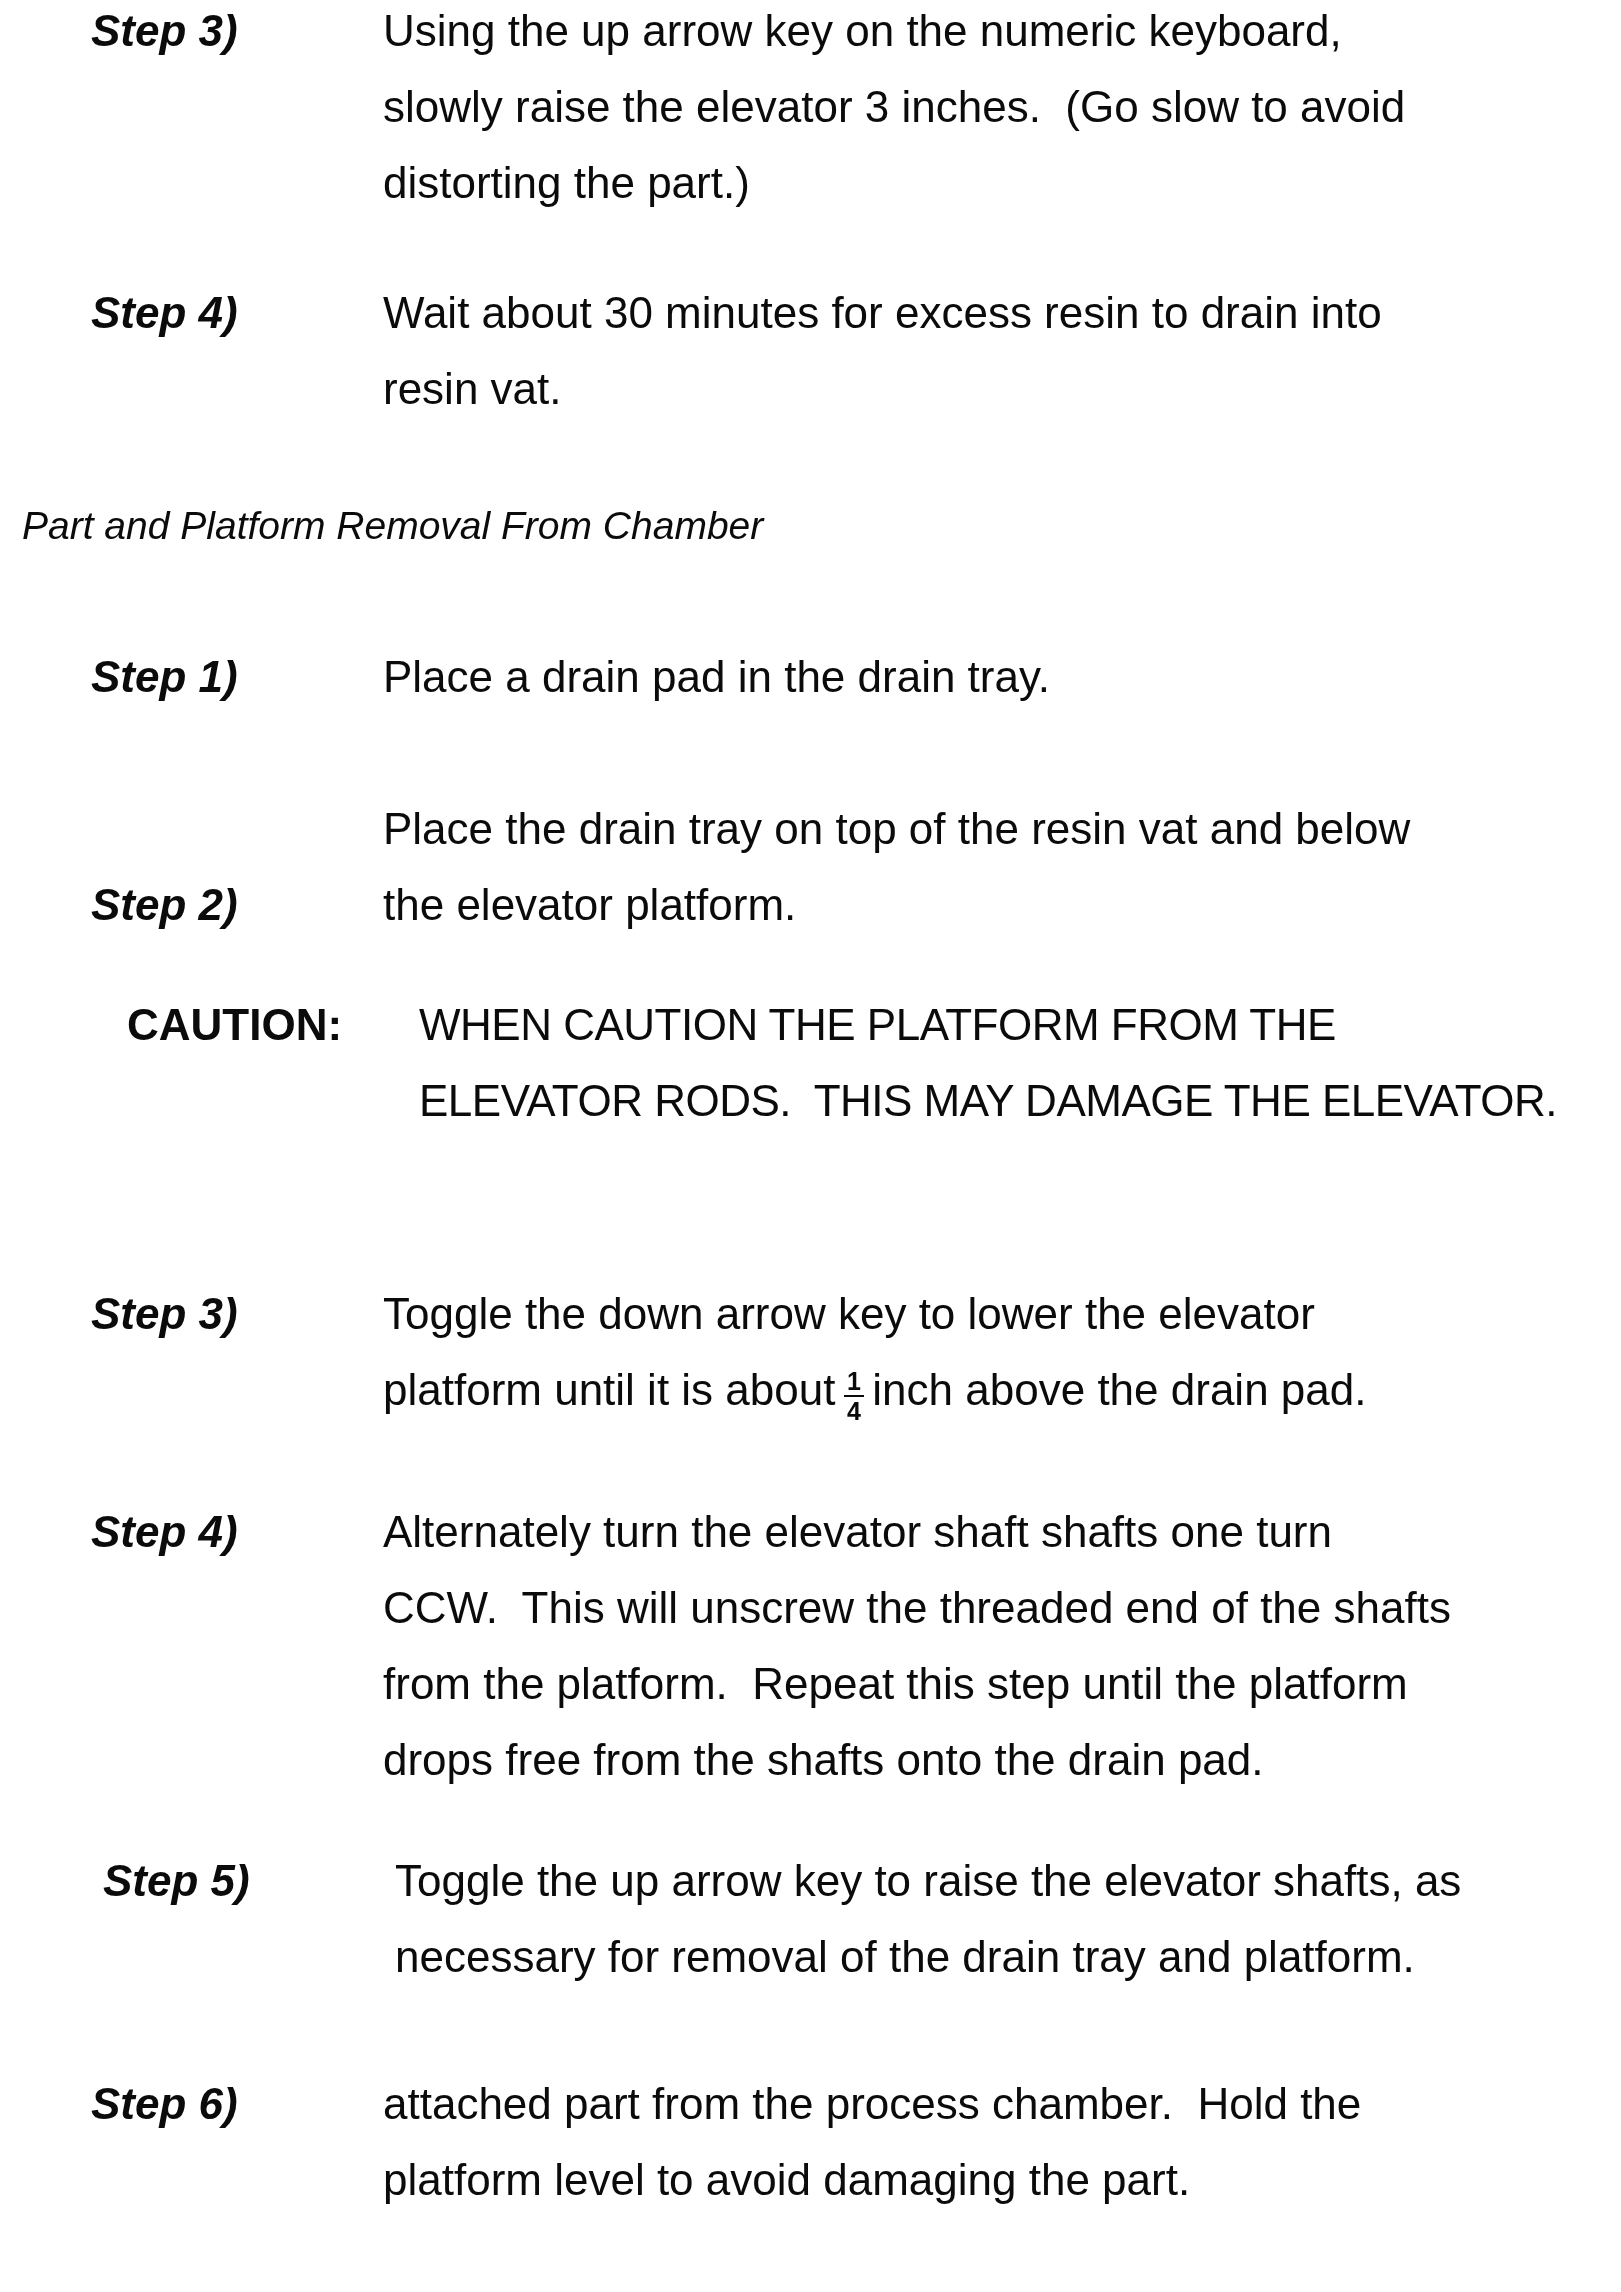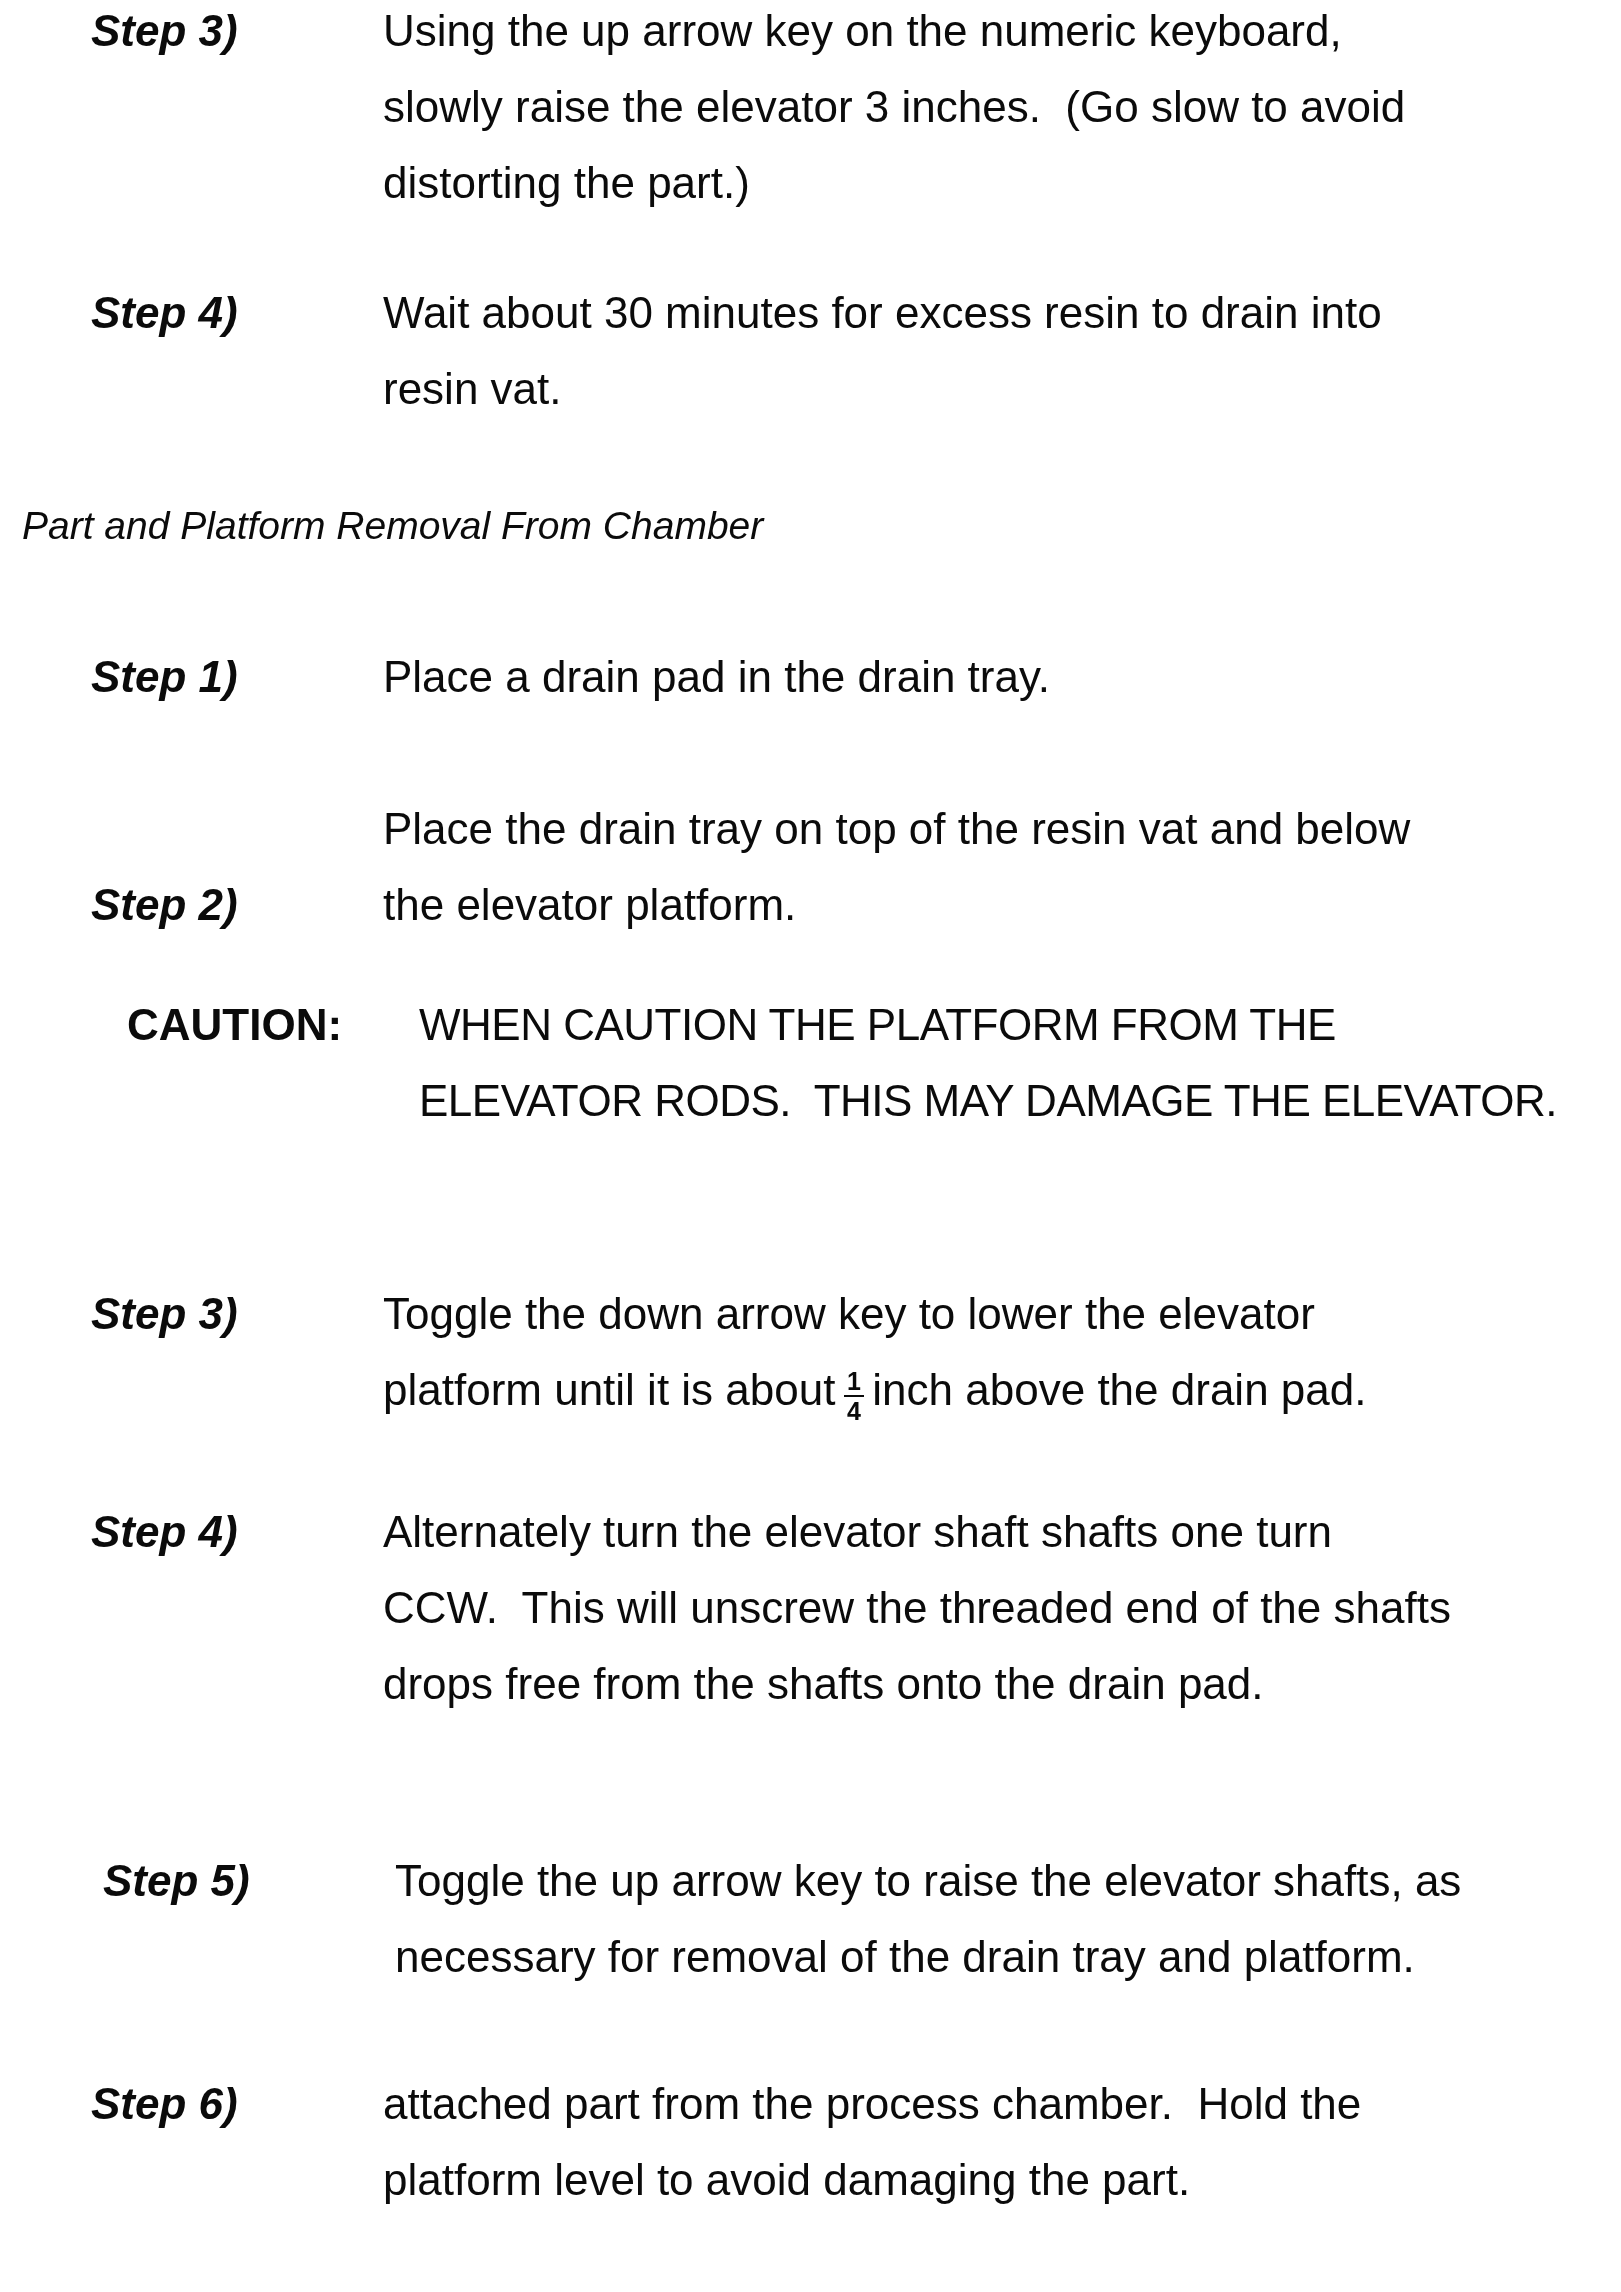--- a/index.html
+++ b/index.html
@@ -144,20 +144,21 @@
       <div class="line">Toggle the down arrow key to lower the elevator</div>
       <div class="line"><span>platform until it is about</span><span class="frac"><span class="num">1</span><span class="den">4</span></span><span>inch above the drain pad.</span></div>
     </div>
   </div>
 
   <div class="block b7">
     <div class="label">Step 4)</div>
     <div class="btext">
       <div class="line">Alternately turn the elevator shaft shafts one turn</div>
       <div class="line">CCW.  This will unscrew the threaded end of the shafts</div>
+      <div class="line">from the platform.  Repeat this step until the platform</div>
       <div class="line">drops free from the shafts onto the drain pad.</div>
     </div>
   </div>
 
   <div class="block b8">
     <div class="label">Step 5)</div>
     <div class="btext">
       <div class="line">Toggle the up arrow key to raise the elevator shafts, as</div>
       <div class="line">necessary for removal of the drain tray and platform.</div>
     </div>

